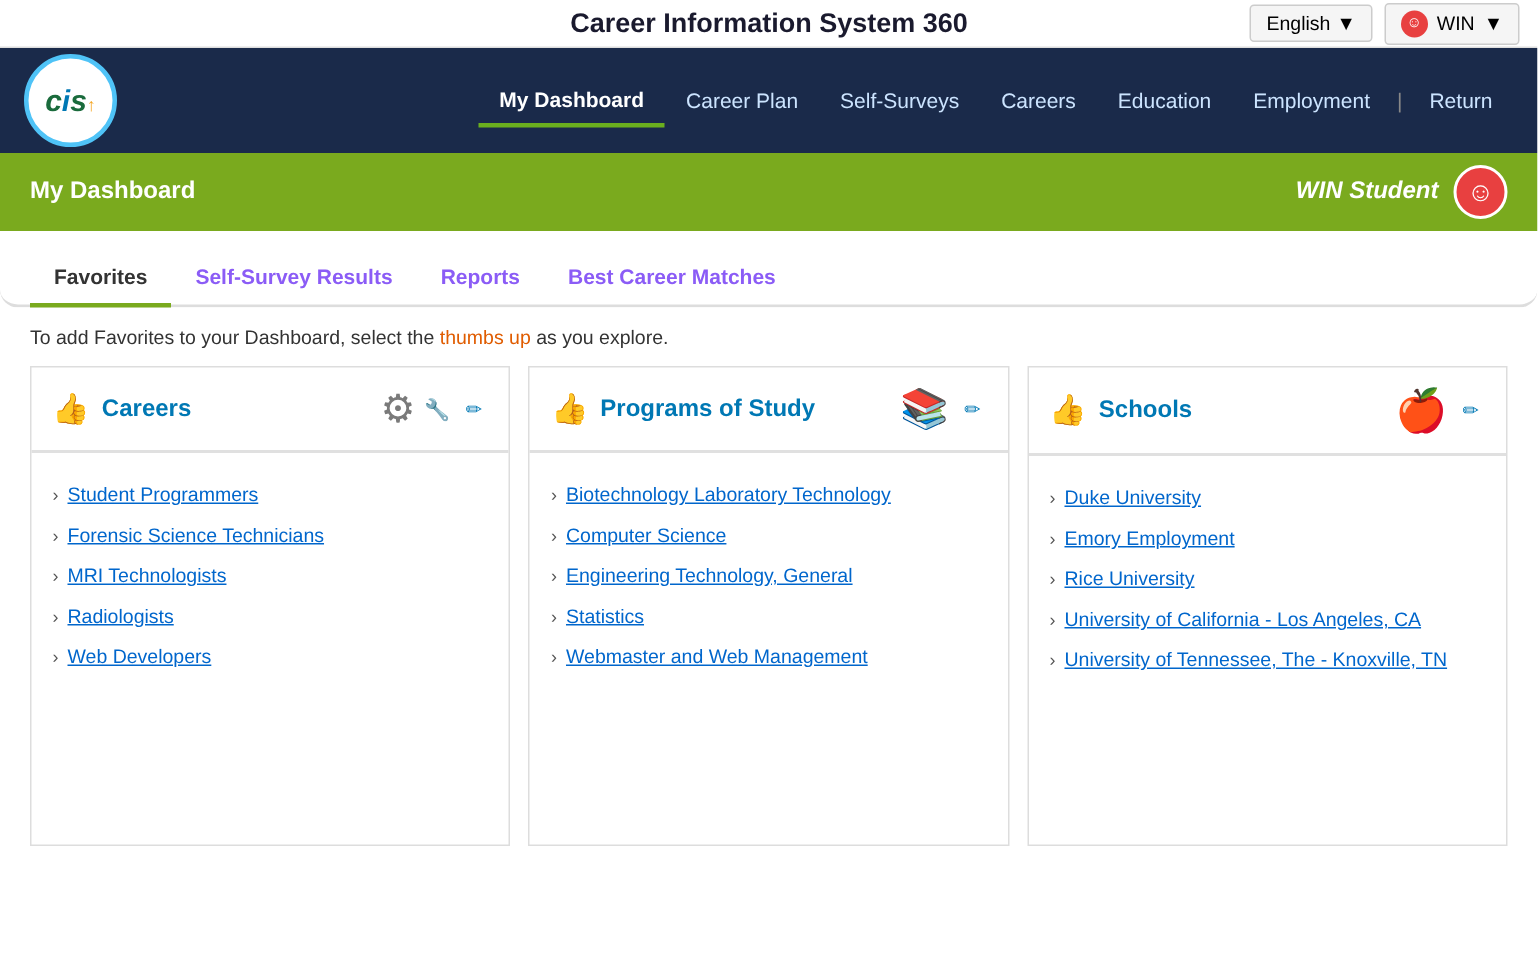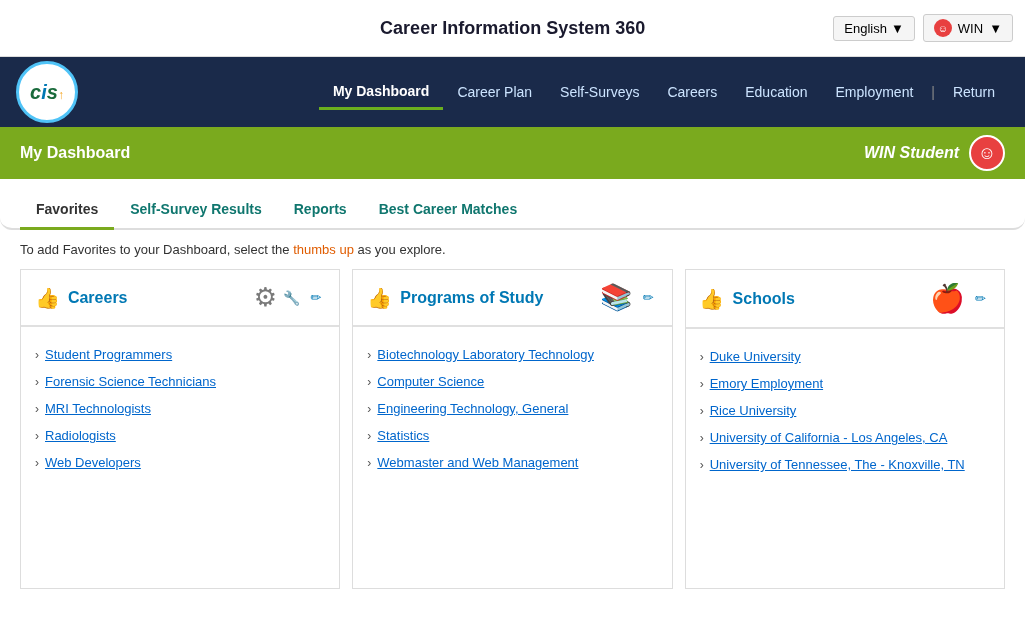--- a/index.html
+++ b/index.html
@@ -6,21 +6,21 @@
     body { font-family: Arial, sans-serif; font-size: 14px; background: #fff; width: 1025px; }
 
     
     .top-bar {
       display: flex;
       align-items: center;
       justify-content: space-between;
       background: #fff;
       border-bottom: 1px solid #ddd;
       padding: 0 12px;
-      height: 57px;
+      height: 32px;
     }
     .top-bar-title {
       font-size: 18px;
       font-weight: bold;
       color: #1a1a2e;
       text-align: center;
       flex: 1;
     }
     .top-bar-right {
       display: flex;
@@ -142,21 +142,21 @@
       padding: 14px 20px 0;
       border-bottom: 2px solid #ddd;
       display: flex;
       gap: 0;
       border-radius: 12px;
     }
     .tab {
       padding: 8px 16px 10px;
       cursor: pointer;
       font-size: 14px;
-      color: #0f766e;
+      color: #8b5cf6;
       font-weight: bold;
       border-bottom: 3px solid transparent;
       margin-bottom: -2px;
     }
     .tab.active {
       color: #333;
       border-bottom: 3px solid #7aaa1e;
     }
 
     

